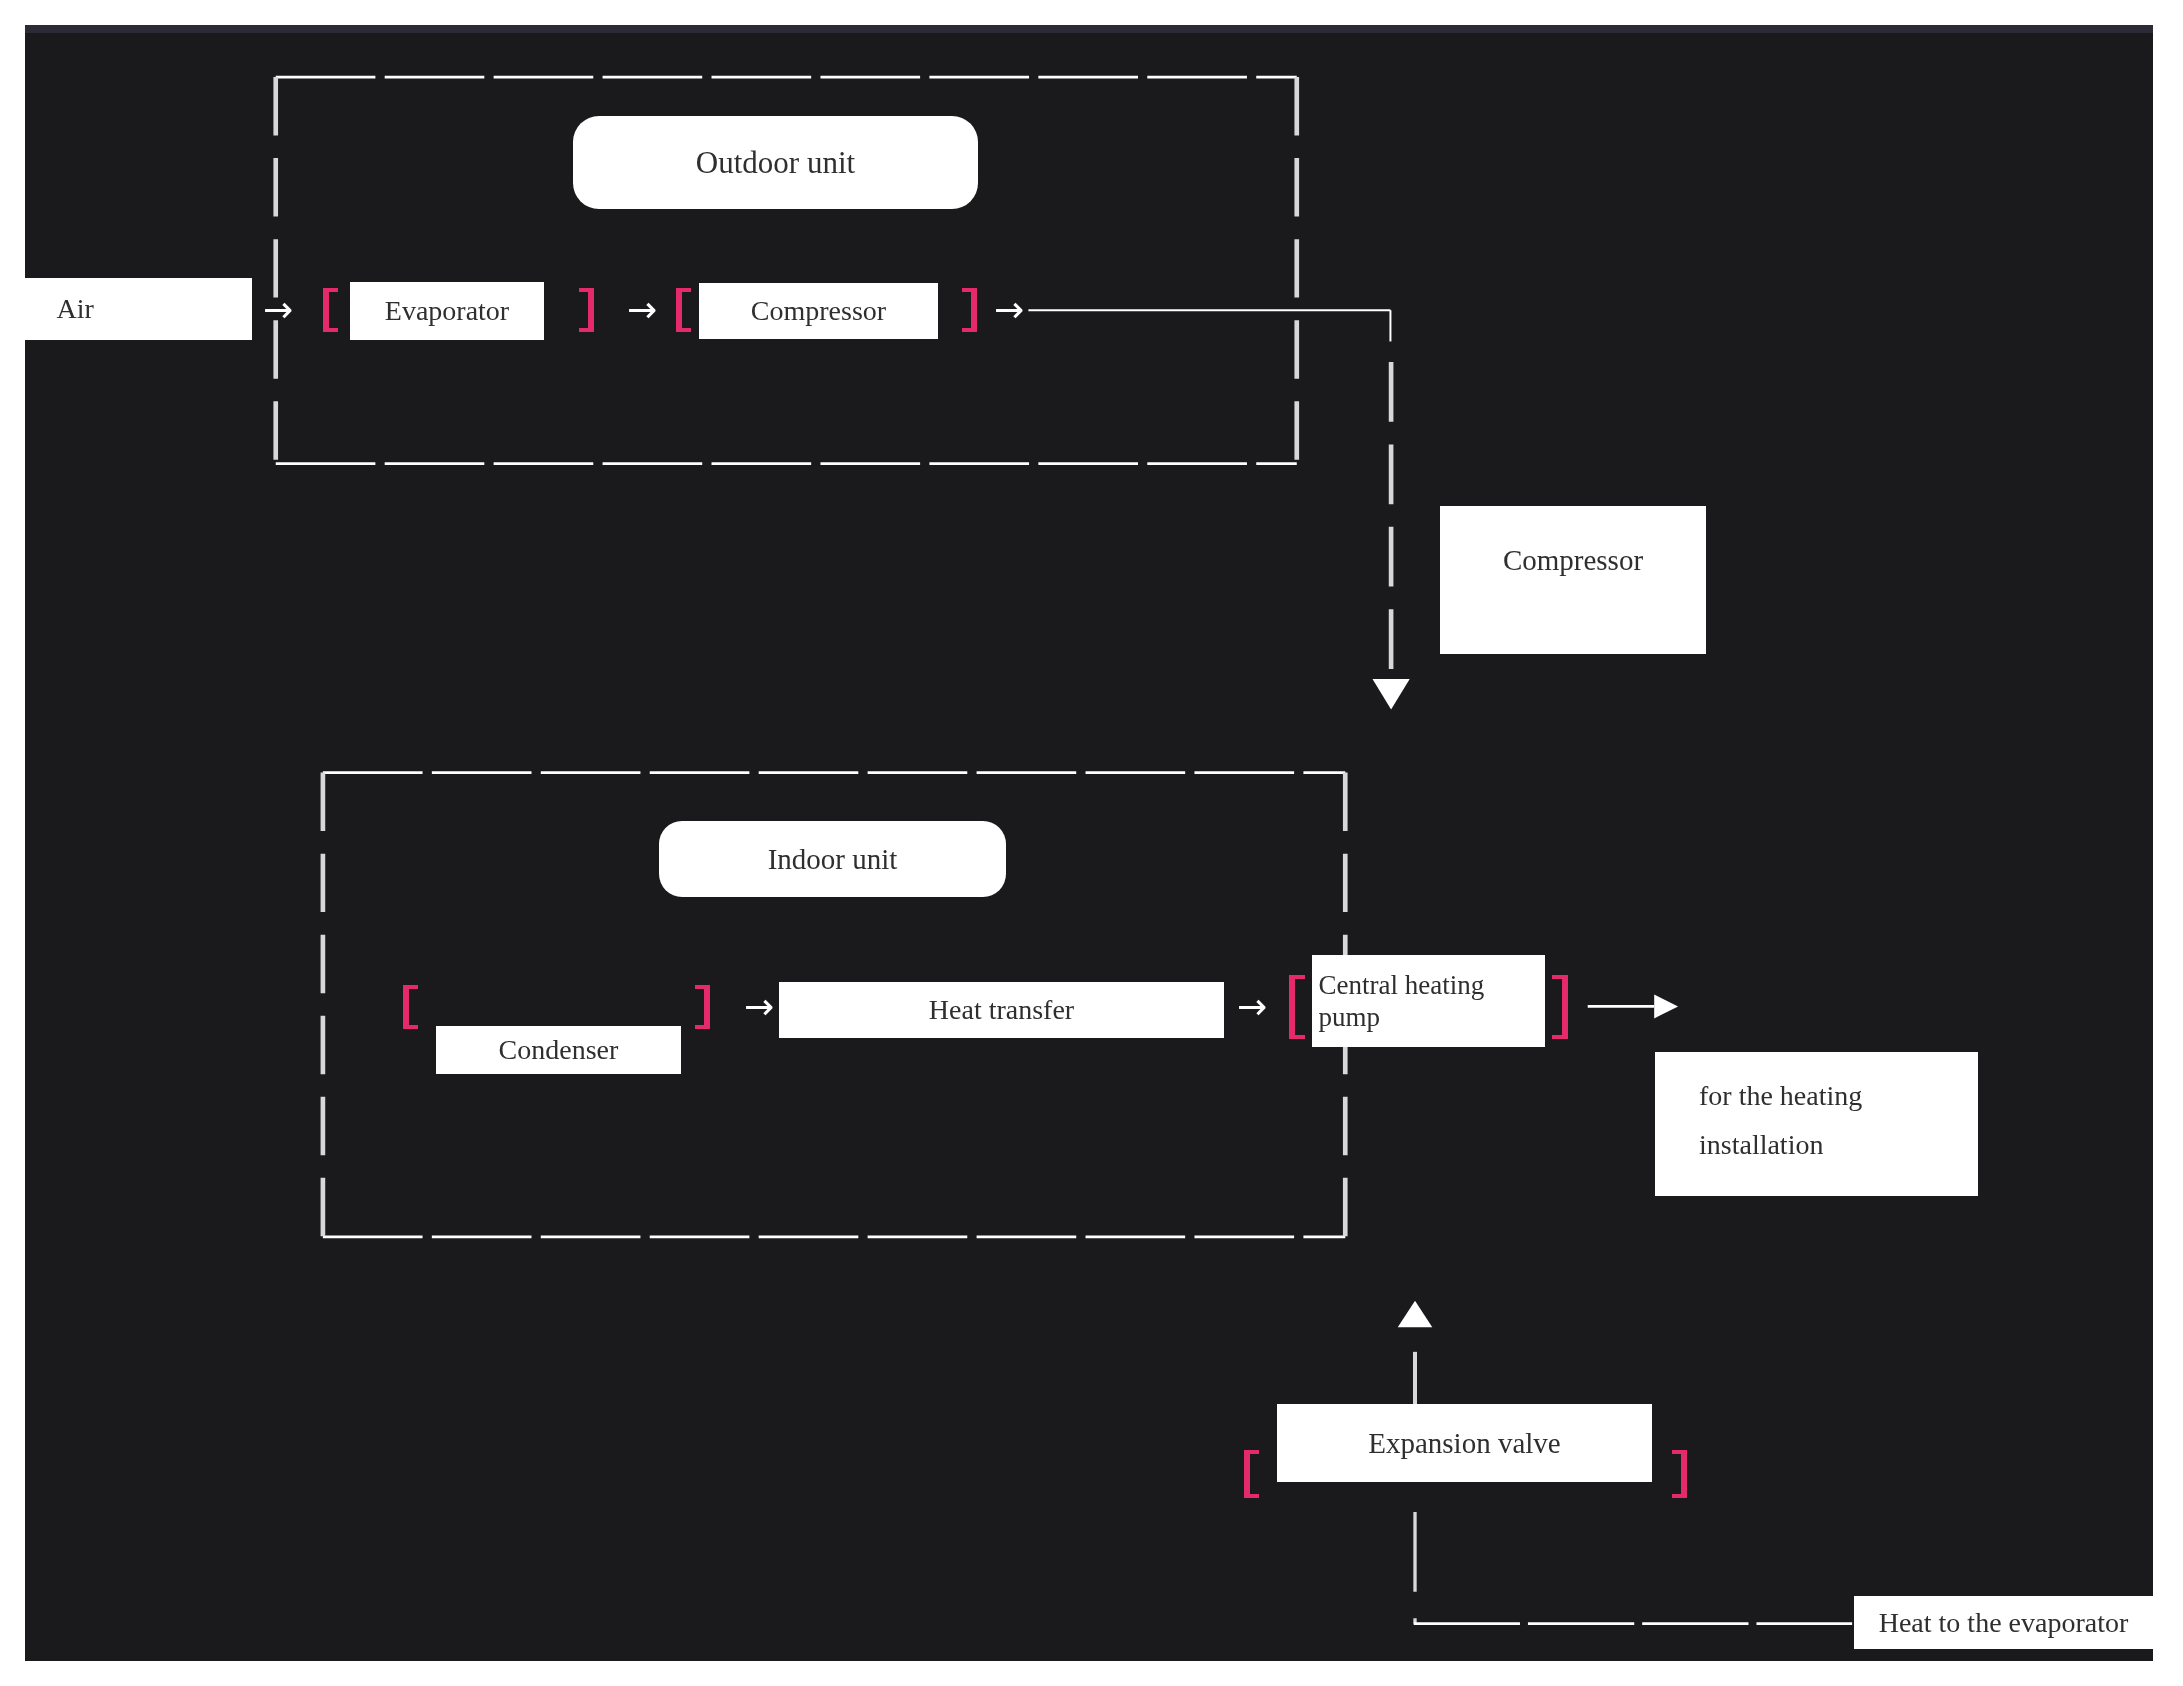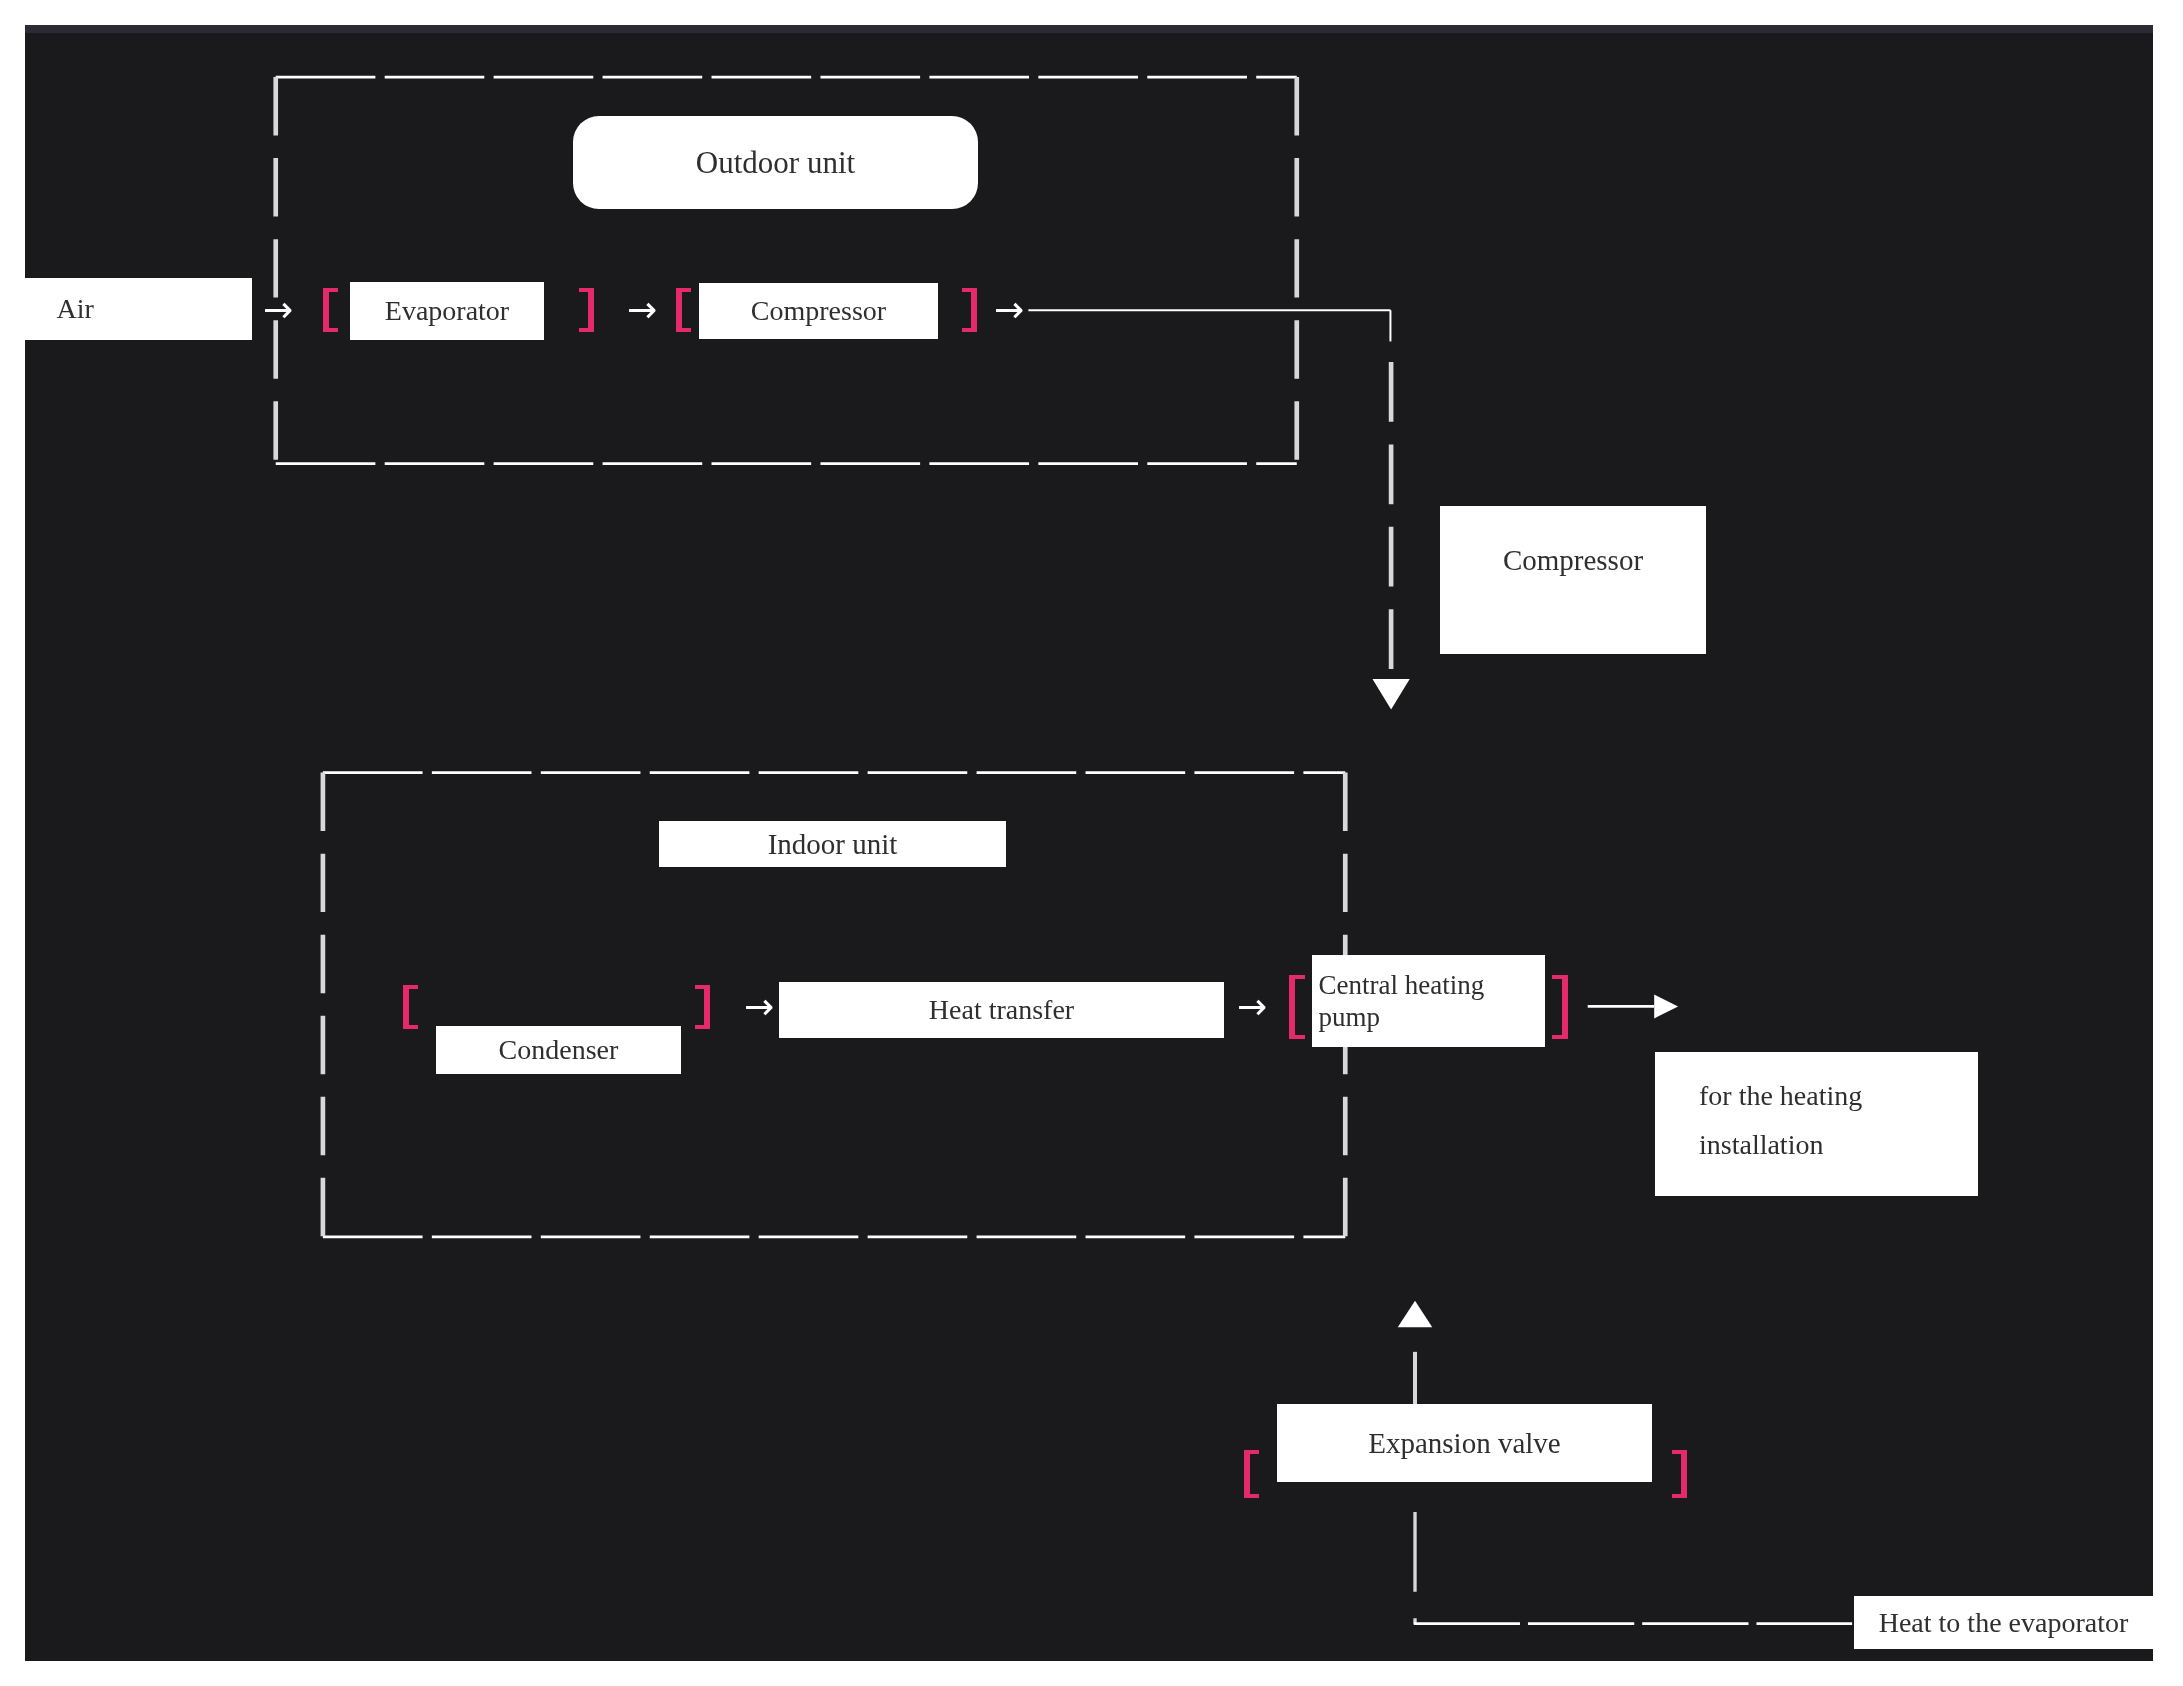--- a/index.html
+++ b/index.html
@@ -24,21 +24,21 @@
   .head{fill:var(--line);stroke:none;}
 
   .wbox{position:absolute;background:var(--box-bg);z-index:2;display:flex;
         align-items:center;justify-content:center;color:var(--text);}
 
   .outdoor-title{left:573px;top:116px;width:405px;height:93px;font-size:31px;border-radius:26px;}
   .air{left:24.6px;top:278px;width:227px;height:62px;font-size:28px;justify-content:flex-start;padding-left:32px;}
   .evaporator{left:350px;top:282px;width:194px;height:58px;font-size:28px;}
   .compressor{left:699px;top:283px;width:239px;height:56px;font-size:28px;}
   .refrigerant{left:1440px;top:506px;width:266px;height:148px;font-size:29px;padding-bottom:40px;}
-  .indoor-title{left:659px;top:821px;width:347px;height:46px;font-size:29px;}
+  .indoor-title{left:659px;top:821px;width:347px;height:76px;font-size:29px;border-radius:23px;}
   .condenser{left:436px;top:983px;width:245px;height:48px;font-size:28px;margin-top:43px;}
   .heat-transfer{left:779px;top:982px;width:445px;height:56px;font-size:28px;}
   .pump{left:1312px;top:955px;width:233px;height:92px;font-size:27px;line-height:1.2;
         text-align:left;padding:0 6.6px;}
   .for-heating{left:1655px;top:1052px;width:323px;height:144px;font-size:28px;line-height:1.75;
         align-items:flex-start;justify-content:flex-start;text-align:left;padding:18.6px 22.6px 0 44px;}
   .expansion-valve{left:1277px;top:1396px;width:375px;height:78px;font-size:29px;margin-top:8px;}
   .back-evap{left:1854px;top:1596px;width:299px;height:53px;font-size:28px;}
 
   .br{position:absolute;z-index:2;border:0 solid var(--accent);width:14.6px;height:44px;}

